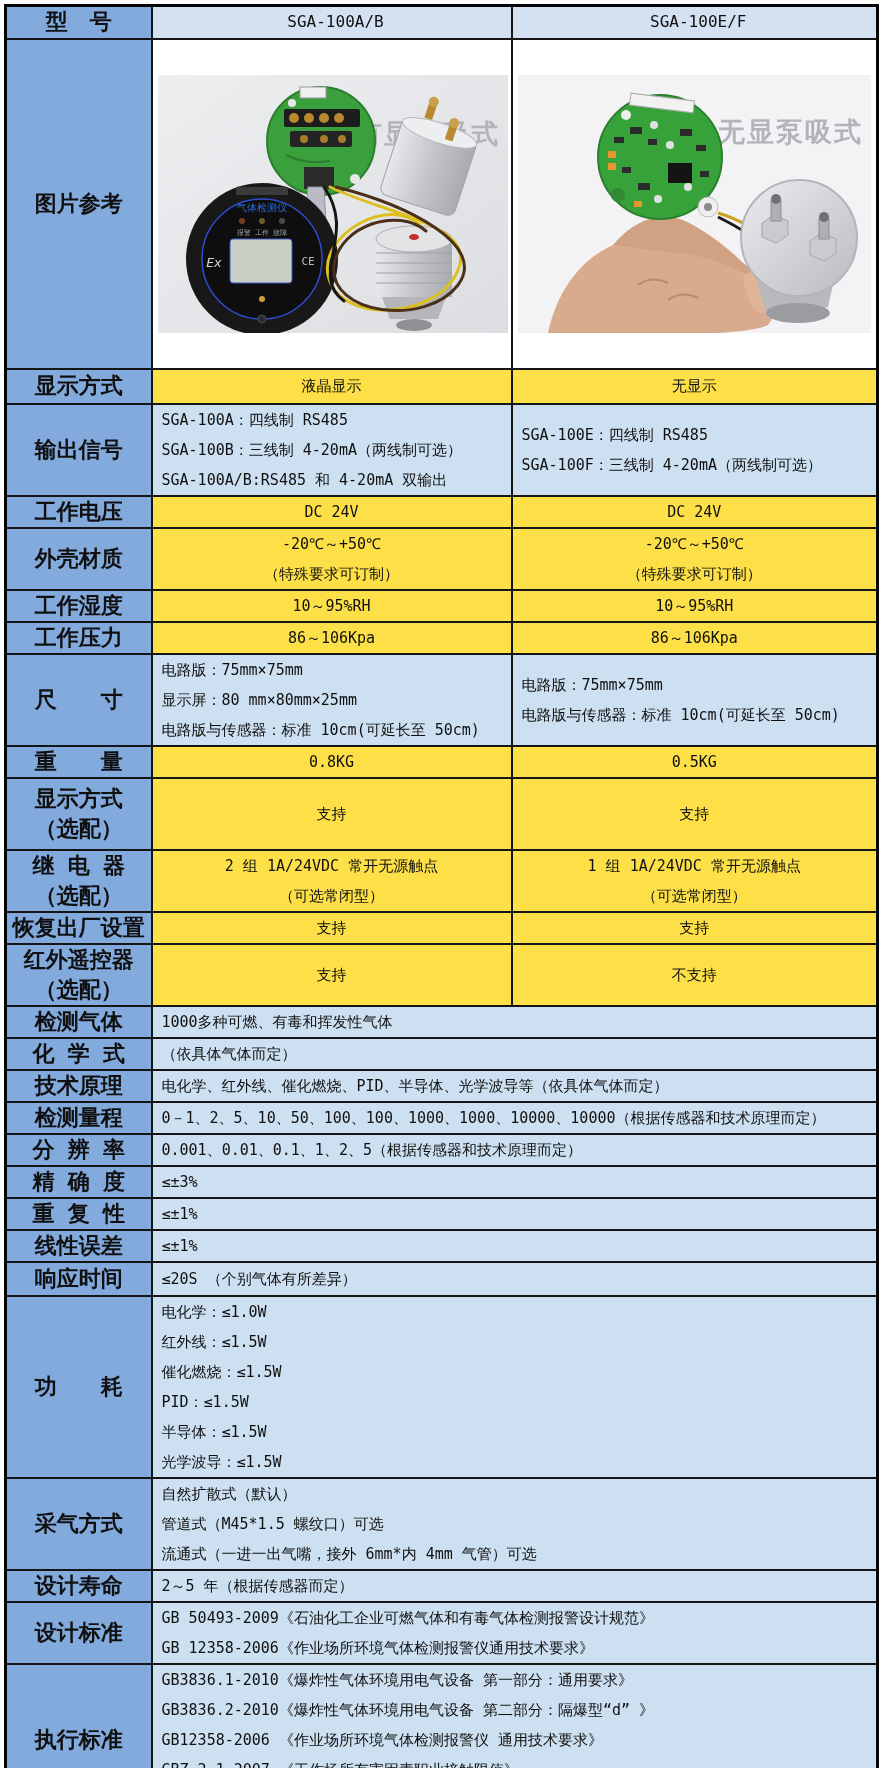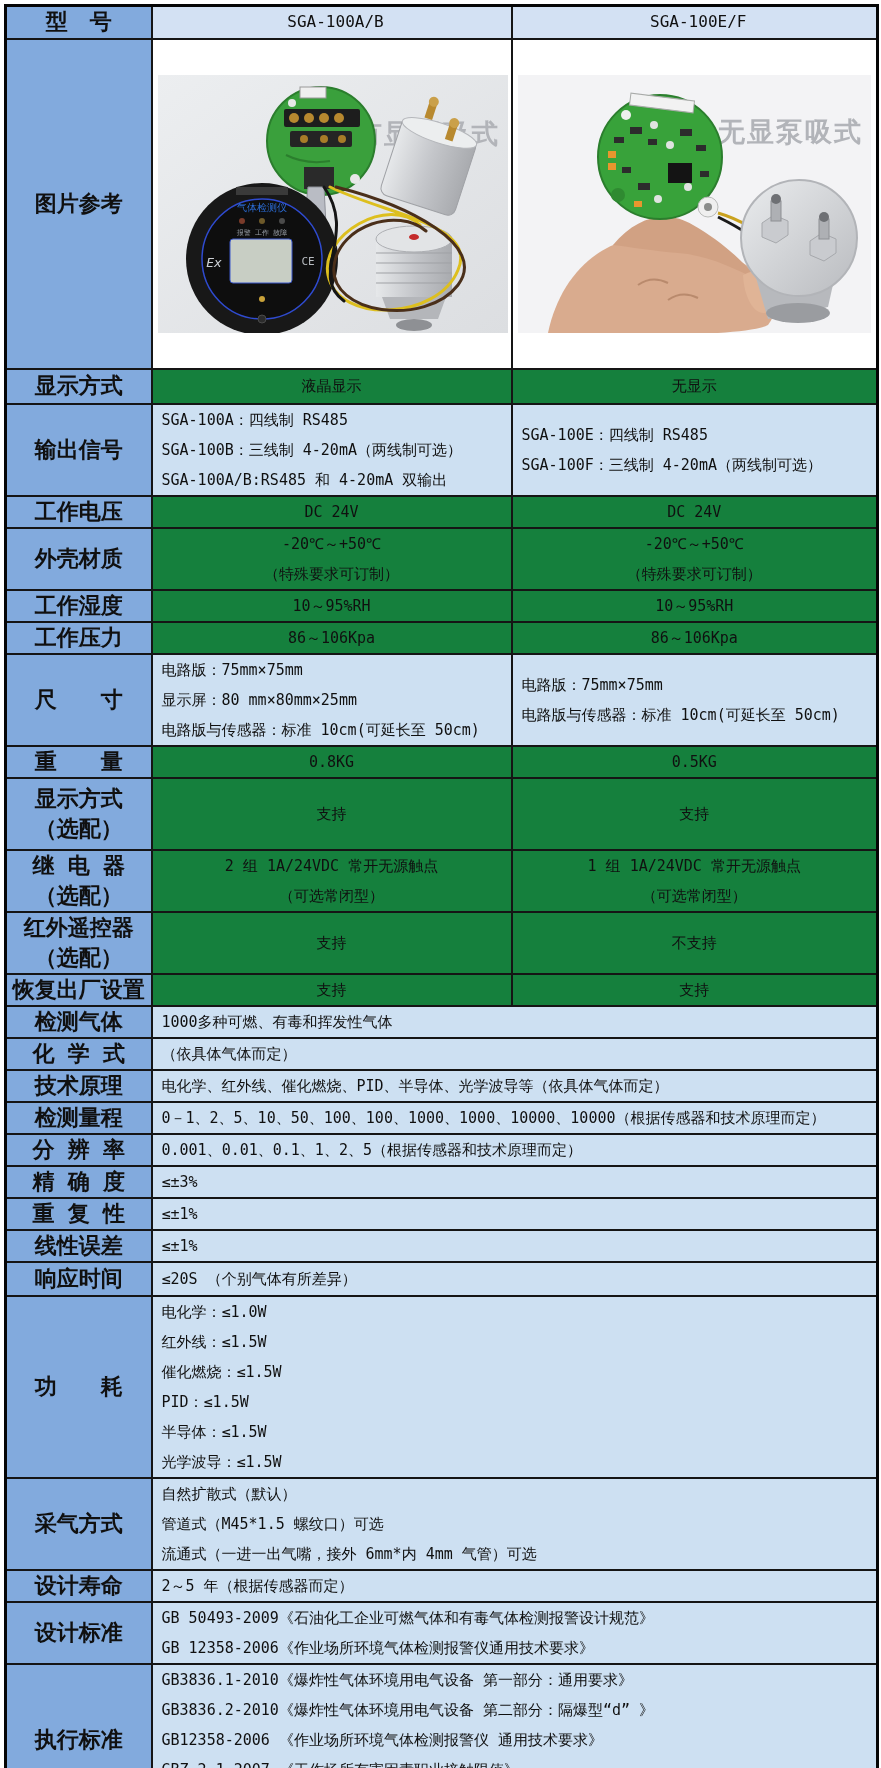--- a/index.html
+++ b/index.html
@@ -27,21 +27,21 @@
     font-weight:bold;
     text-align:center;
     font-size:22px;
   }
   td.hdr{
     background:#d3e1f3;
     text-align:center;
     font-size:16px;
     padding-left:12px;
   }
-  td.c{ background:#15803d; text-align:center; }
+  td.c{ background:#fde047; text-align:center; }
   td.l{ background:#cde0f2; text-align:left; padding-left:9px; }
   td.photo{ background:#ffffff; padding:5px; }
   td.photo svg{display:block;}
   .wm{ font-size:27px; fill:#b2b4b9; font-weight:bold; letter-spacing:2px; }
 </style>
 </head>
 <body>
 
 <table class="spec">
   <colgroup>
@@ -264,30 +264,30 @@
     <td class="c">支持</td>
   </tr>
   <tr style="height:58px">
     <td class="label">继 电 器
 （选配）</td>
     <td class="c">2 组 1A/24VDC 常开无源触点
 （可选常闭型）</td>
     <td class="c">1 组 1A/24VDC 常开无源触点
 （可选常闭型）</td>
   </tr>
+  <tr style="height:28px">
+    <td class="label">恢复出厂设置</td>
+    <td class="c">支持</td>
+    <td class="c">支持</td>
+  </tr>
   <tr style="height:62px">
     <td class="label">红外遥控器
 （选配）</td>
     <td class="c">支持</td>
     <td class="c">不支持</td>
-  </tr>
-  <tr style="height:28px">
-    <td class="label">恢复出厂设置</td>
-    <td class="c">支持</td>
-    <td class="c">支持</td>
   </tr>
 
   <tr style="height:29px">
     <td class="label">检测气体</td>
     <td class="l" colspan="2">1000多种可燃、有毒和挥发性气体</td>
   </tr>
   <tr style="height:30px">
     <td class="label">化 学 式</td>
     <td class="l" colspan="2">（依具体气体而定）</td>
   </tr>

